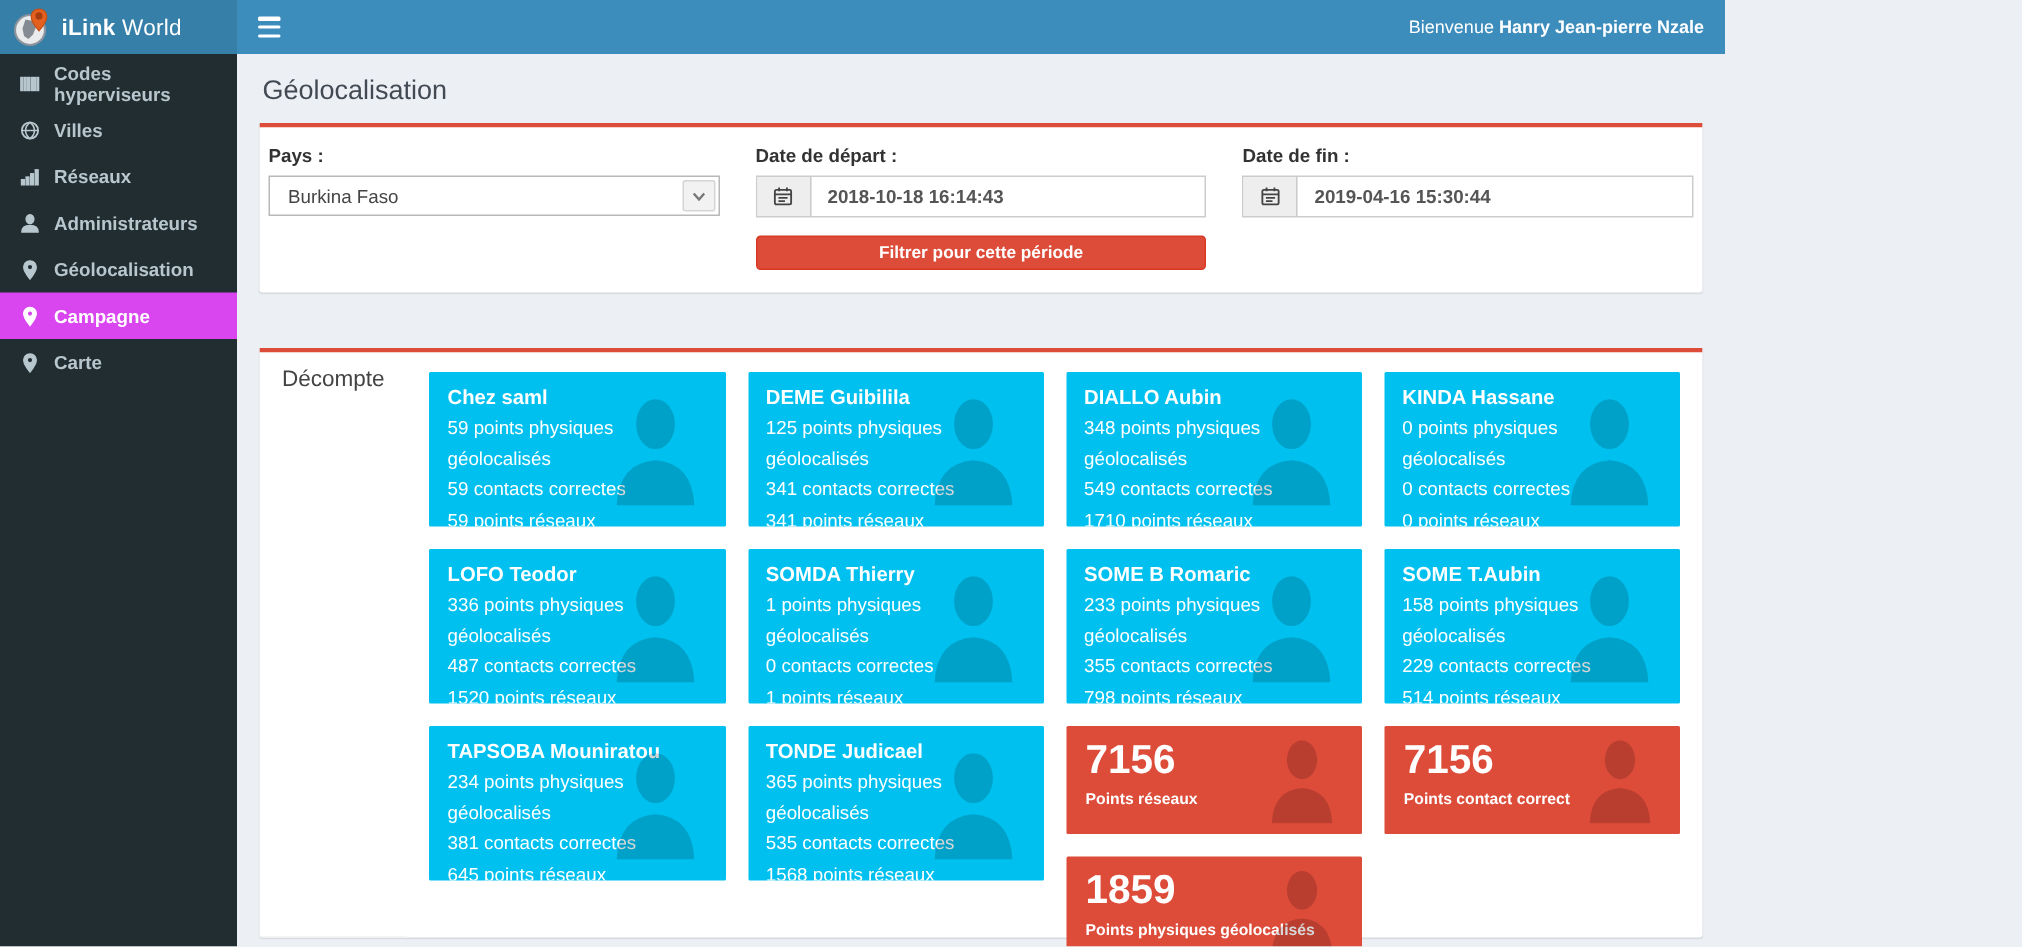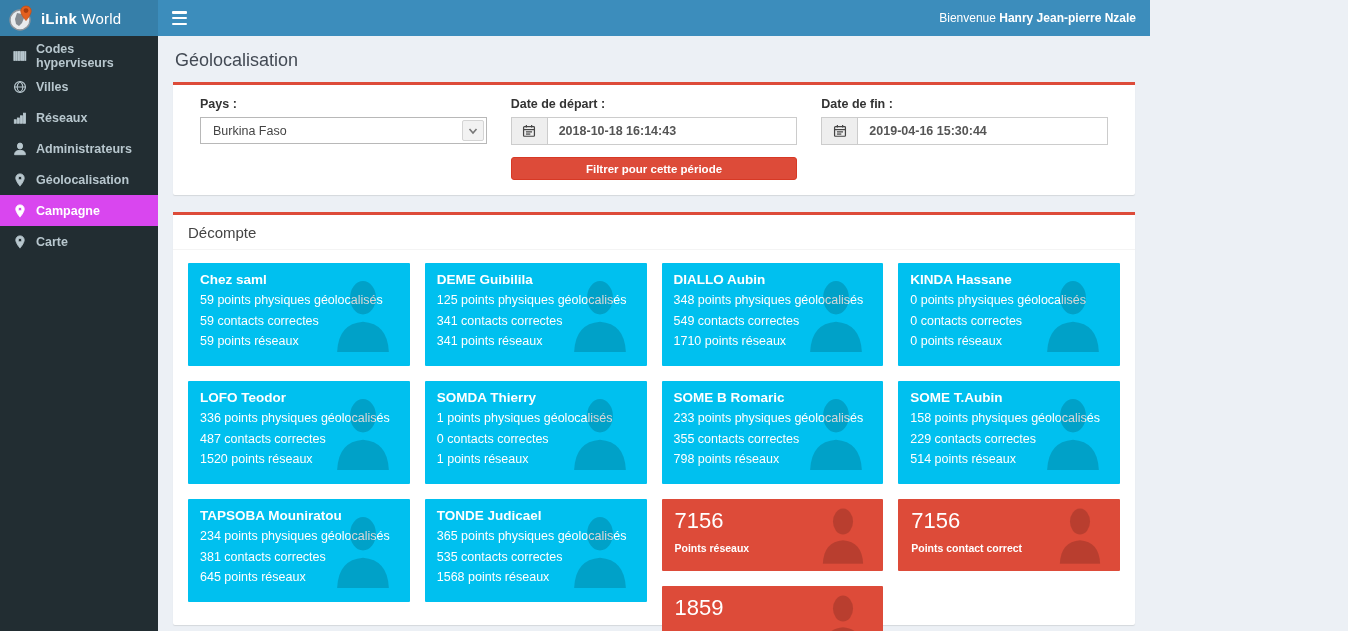--- a/index.html
+++ b/index.html
@@ -25,47 +25,47 @@
   .hamburger span { display: block; height: 2.5px; width: 15px; background: #fff; border-radius: 1px; }
   .welcome { color: #fff; font-size: 12px; }
   .welcome b { font-weight: bold; }
 
   .content { flex: 1; padding: 8px 15px 6px; overflow: hidden; display: flex; flex-direction: column; }
   .page-title { font-size: 18px; font-weight: normal; color: #434a54; margin: 6px 2px 11px; }
 
   .box { background: #fff; border-top: 3px solid #dd4b39; box-shadow: 0 1px 1px rgba(0,0,0,.1); border-radius: 0 0 2px 2px; }
 
   
-  .filter-box { padding: 12px 27px 15px; margin-bottom: 17px; }
+  .filter-box { padding: 12px 6px 15px; margin-bottom: 17px; }
   .filter-row { display: flex; gap: 24px; }
   .fcol { flex: 1; min-width: 0; }
   .flabel { display: block; font-size: 12.5px; font-weight: bold; color: #333; margin-bottom: 6px; }
   .select { height: 27px; border: 1px solid #b8b8b8; background: #fff; display: flex; align-items: center; font-size: 12.5px; color: #333; cursor: pointer; }
   .select .sel-text { flex: 1; padding: 0 12px; font-weight: normal; color: #444; }
   .sel-arrow { width: 22px; height: 21px; margin-right: 2px; background: #f2f2f2; border: 1px solid #d4d4d4; border-radius: 2px; display: flex; align-items: center; justify-content: center; color: #666; }
   .sel-arrow svg { width: 10px; height: 10px; stroke: #777; fill: none; stroke-width: 1.6; }
   .input-group { display: flex; height: 28px; border: 1px solid #ccc; background: #fff; }
   .ig-addon { width: 36px; background: #eee; border-right: 1px solid #ccc; display: flex; align-items: center; justify-content: center; color: #555; cursor: pointer; }
   .ig-addon svg { width: 14px; height: 14px; stroke: #444; fill: none; stroke-width: 1.4; }
   .ig-input { flex: 1; display: flex; align-items: center; padding: 0 11px; font-size: 12.5px; color: #555; font-weight: bold; }
   .filter-btn { margin-top: 12px; width: 100%; height: 23px; background: #dd4b39; border: 1px solid #d73925; border-radius: 3px; color: #fff; font-size: 11.5px; font-weight: bold; font-family: "Liberation Sans", sans-serif; cursor: pointer; display: block; }
 
   
-  .decompte-box { flex: 1; display: flex; flex-direction: column; min-height: 0; }
+  .decompte-box { flex: 1; display: flex; flex-direction: row; min-height: 0; margin-top: 20px; }
   .box-header { padding: 9px 15px 8px; font-size: 15px; color: #444; border-bottom: 1px solid #f4f4f4; }
   .cards { display: flex; gap: 15px; padding: 13px 15px; align-items: flex-start; }
   .card-col { flex: 1; min-width: 0; display: flex; flex-direction: column; gap: 15px; }
 
   .ucard { position: relative; background: #00c0ef; color: #fff; height: 103px; padding: 9px 12px; border-radius: 1px; overflow: hidden; }
   .ucard .uname { font-size: 13.5px; font-weight: bold; margin-bottom: 3px; }
   .ucard .uline { font-size: 12.5px; line-height: 20.5px; }
   .person { position: absolute; right: 16px; top: 50%; transform: translateY(-50%); width: 62px; height: 74px; fill: rgba(0,0,0,.16); }
 
   .scard { position: relative; background: #dd4b39; color: #fff; height: 72px; padding: 8px 13px; border-radius: 1px; overflow: hidden; }
-  .scard .sval { font-size: 22px; font-weight: normal; line-height: 28px; }
+  .scard .sval { font-size: 27px; font-weight: bold; line-height: 28px; }
   .scard .slabel { font-size: 10.5px; font-weight: bold; margin-top: 7px; }
   .scard .person { width: 48px; height: 58px; }
 </style>
 </head>
 <body>
 
 <div class="app">
 
   <aside class="sidebar">
     <div class="logo">

